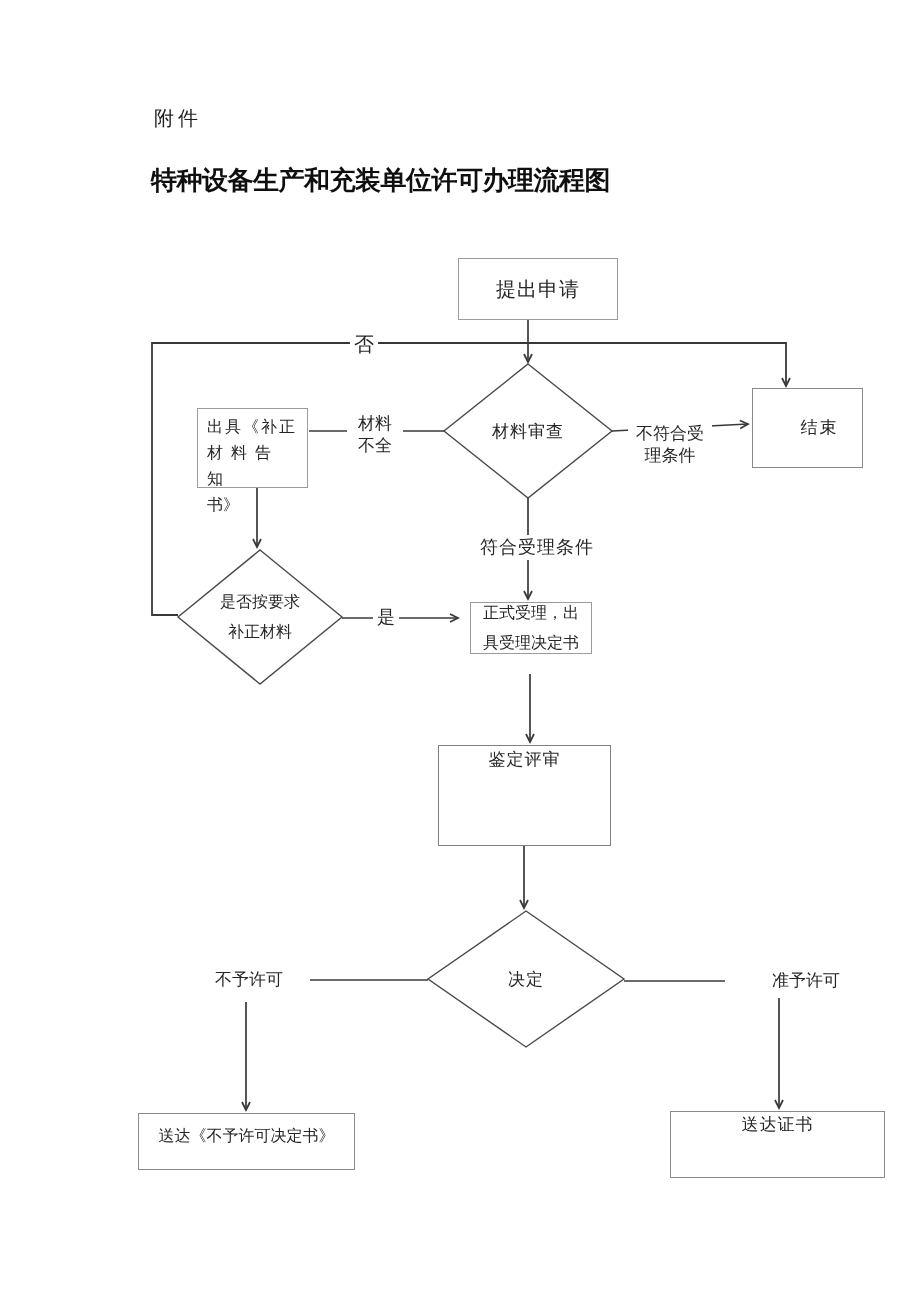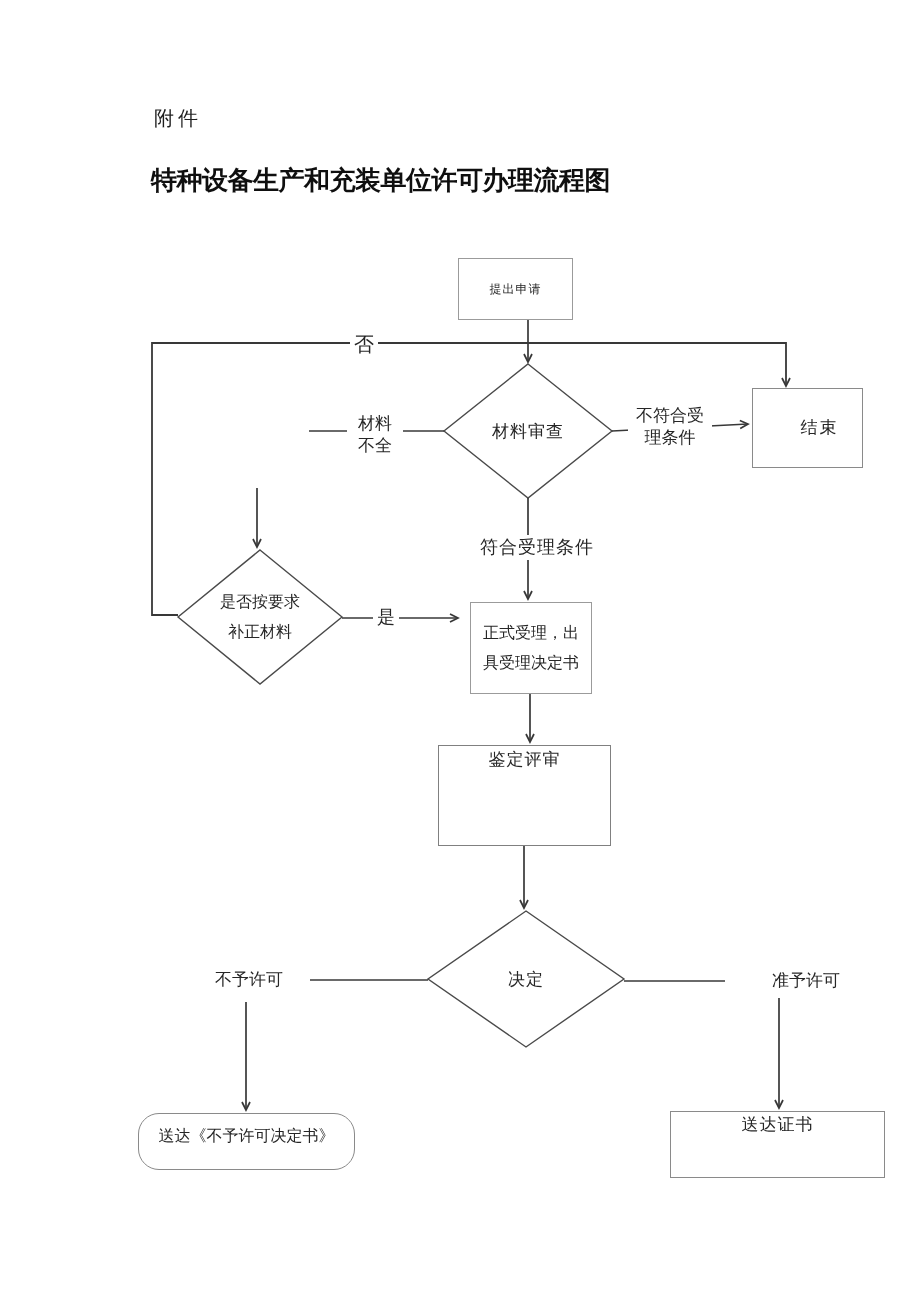--- a/index.html
+++ b/index.html
@@ -19,48 +19,48 @@
   .svg-layer { position:absolute; left:0; top:0; width:920px; height:1301px; }
 
   .node {
     position:absolute; box-sizing:border-box; background:#ffffff;
     border:1px solid #9b9b9b; display:flex; flex-direction:column;
     align-items:center; justify-content:center; text-align:center;
     font-size:16px; line-height:1.5; color:#262626;
   }
   .node .l { display:block; }
 
-  .node-apply    { left:458px; top:258px; width:115px; height:62px; font-size:12px; letter-spacing:1px; }
+  .node-apply    { left:458px; top:258px; width:160px; height:62px; font-size:20px; letter-spacing:1px; }
   .node-notice   { left:197px; top:408px; width:111px; height:80px; align-items:flex-start; justify-content:flex-start;
                    padding:5px 9px; text-align:left; line-height:1.62; }
   .node-notice .l1 { letter-spacing:2px; }
   .node-notice .l2 { letter-spacing:8px; }
   .node-end      { left:752px; top:388px; width:111px; height:80px; font-size:17px; letter-spacing:2px; border-color:#8a8a8a;padding-left:24px; }
-  .node-accept   { left:470px; top:602px; width:122px; height:92px; line-height:1.9;text-align:right; }
+  .node-accept   { left:470px; top:602px; width:122px; height:52px; line-height:1.9;text-align:right; }
   .node-evaluate { left:438px; top:745px; width:173px; height:101px; justify-content:flex-start; padding-top:1px;
                    font-size:17px; letter-spacing:1px; border-color:#808080; }
-  .node-deny     { left:138px; top:1113px; width:217px; height:57px; justify-content:flex-start; padding-top:10px; border-color:#8a8a8a;border-radius:21px; }
+  .node-deny     { left:138px; top:1113px; width:217px; height:57px; justify-content:flex-start; padding-top:10px; border-color:#8a8a8a; }
   .node-grant    { left:670px; top:1111px; width:215px; height:67px; justify-content:flex-start; padding-top:0;
                    font-size:17px; letter-spacing:1px; border-color:#8a8a8a; }
 
   .dlabel {
     position:absolute; display:flex; flex-direction:column; align-items:center; justify-content:center;
     text-align:center; font-size:17px; color:#262626; pointer-events:none;
   }
   .dlabel-review   { left:444px; top:364px; width:168px; height:134px; letter-spacing:1px; }
   .dlabel-correct  { left:178px; top:550px; width:164px; height:134px; font-size:16px; line-height:1.85; }
   .dlabel-decision { left:428px; top:911px; width:196px; height:136px; letter-spacing:1px; }
 
   .elabel {
     position:absolute; background:#ffffff; text-align:center;
     font-size:17px; line-height:1.3; color:#262626; padding:1px 4px;
   }
   .elabel-no          { left:350px; top:330px; font-size:20px; }
   .elabel-incomplete  { left:347px; top:412px; width:48px; line-height:1.28; }
-  .elabel-notqualified{ left:628px; top:404px; width:76px; line-height:1.32; }
+  .elabel-notqualified{ left:628px; top:422px; width:76px; line-height:1.32; }
   .elabel-qualified   { left:476px; top:535px; font-size:18px; letter-spacing:1px; }
   .elabel-yes         { left:373px; top:605px; font-size:18px; }
   .elabel-denied      { left:211px; top:968px; background:transparent; }
   .elabel-granted     { left:744px; top:969px; background:transparent;margin-left:24px; }
 </style>
 </head>
 <body>
 
 <div class="page">
 
@@ -90,20 +90,25 @@
     <line x1="428" y1="980" x2="310" y2="980" stroke="#383838" stroke-width="1.7"></line>
     <line x1="246" y1="1002" x2="246" y2="1110" stroke="#383838" stroke-width="1.7" marker-end="url(#arr)"></line>
     <line x1="624" y1="981" x2="725" y2="981" stroke="#383838" stroke-width="1.7"></line>
     <line x1="779" y1="998" x2="779" y2="1108" stroke="#383838" stroke-width="1.7" marker-end="url(#arr)"></line>
   </svg>
 
   <div class="node node-apply">
     <span class="l">提出申请</span>
   </div>
 
+  <div class="node node-notice">
+    <span class="l l1">出具《补正</span>
+    <span class="l l2">材料告知</span>
+    <span class="l l3">书》</span>
+  </div>
 
   <div class="node node-end">
     <span class="l">结束</span>
   </div>
 
   <div class="node node-accept">
     <span class="l">正式受理，出</span>
     <span class="l">具受理决定书</span>
   </div>
 

